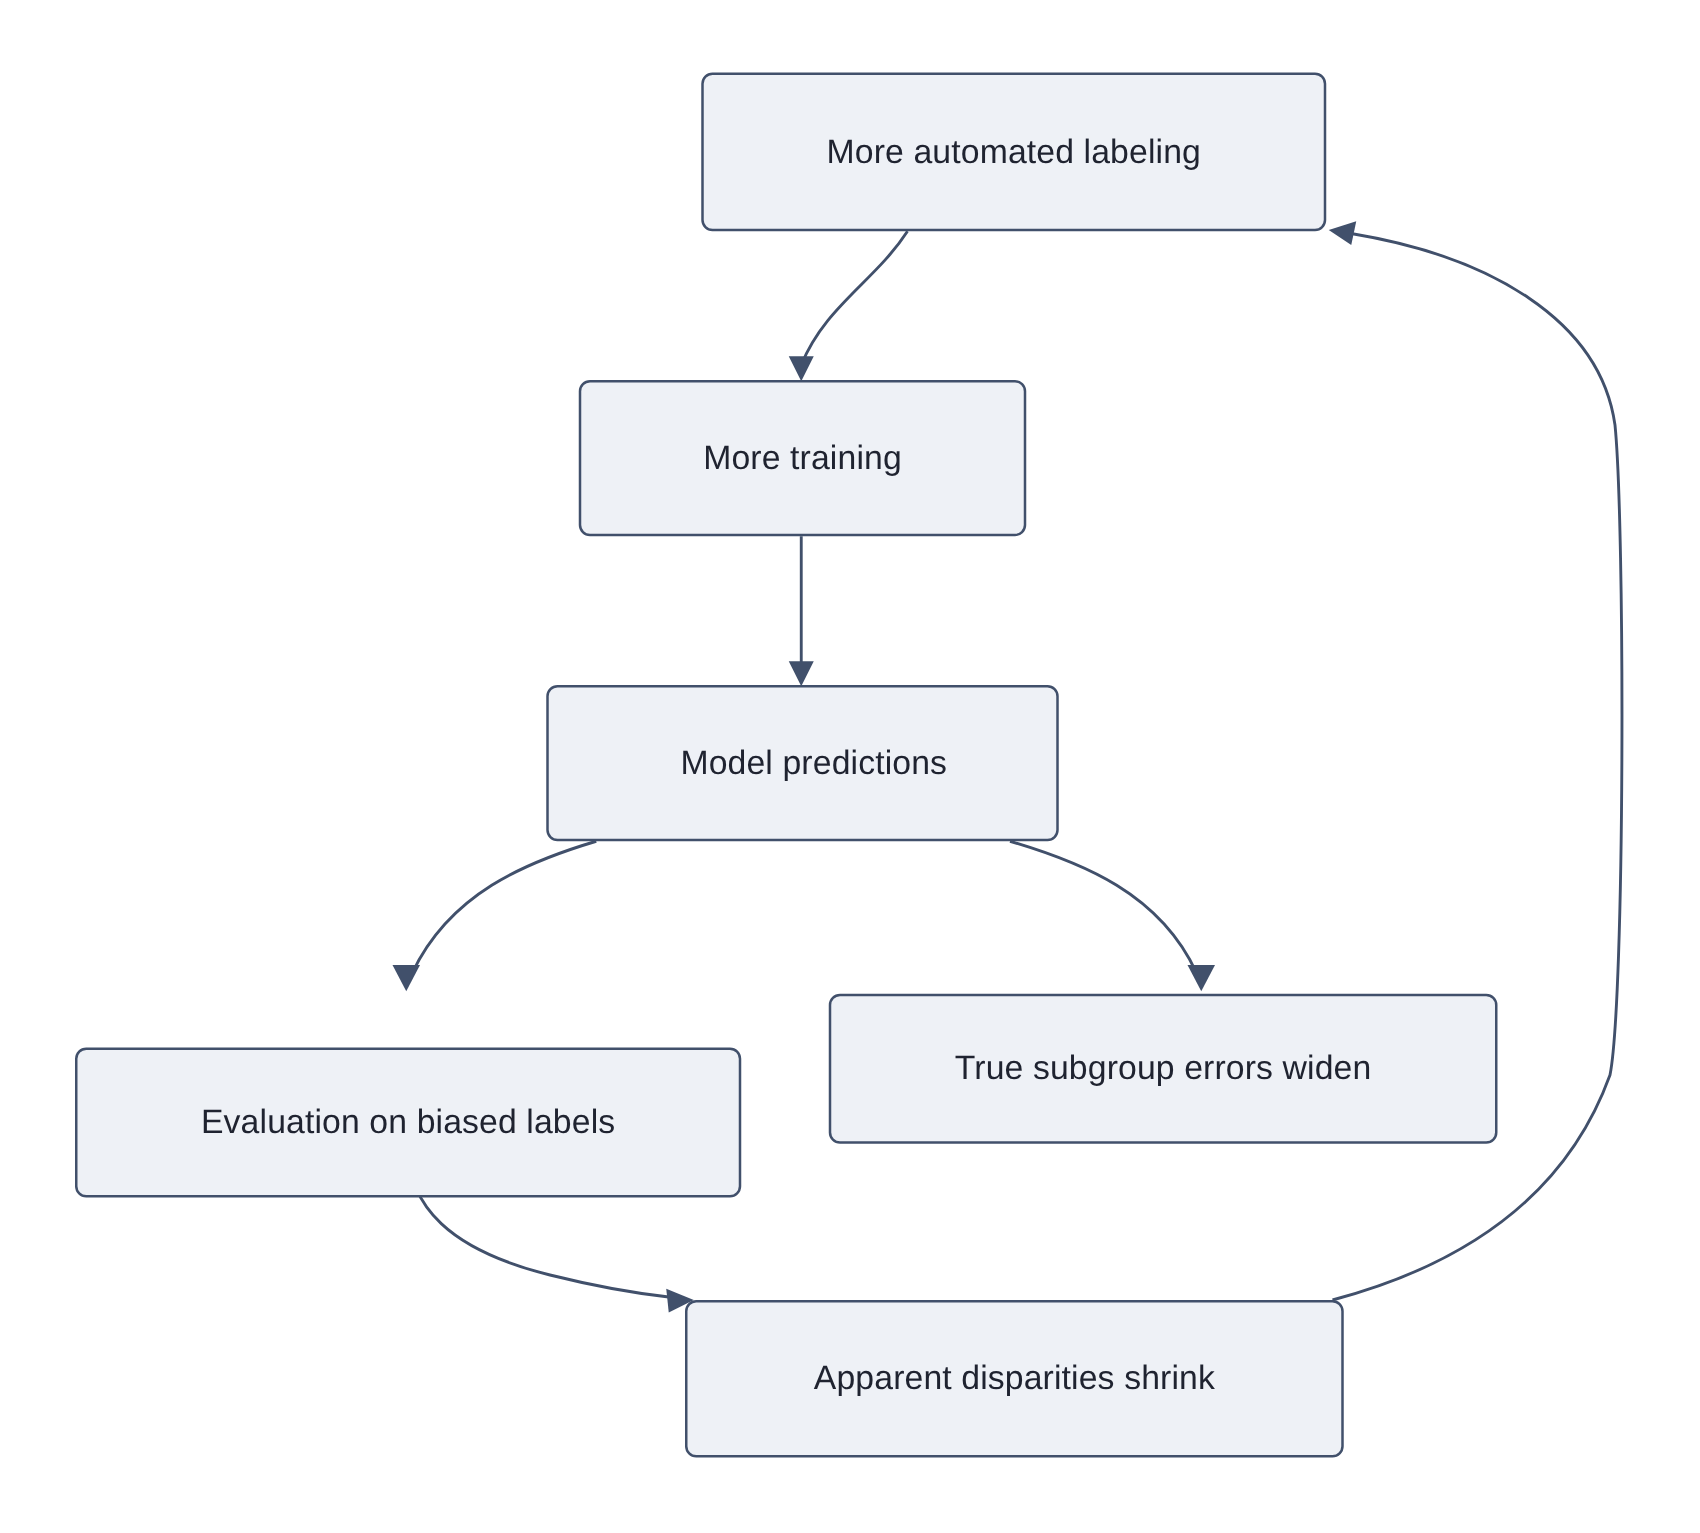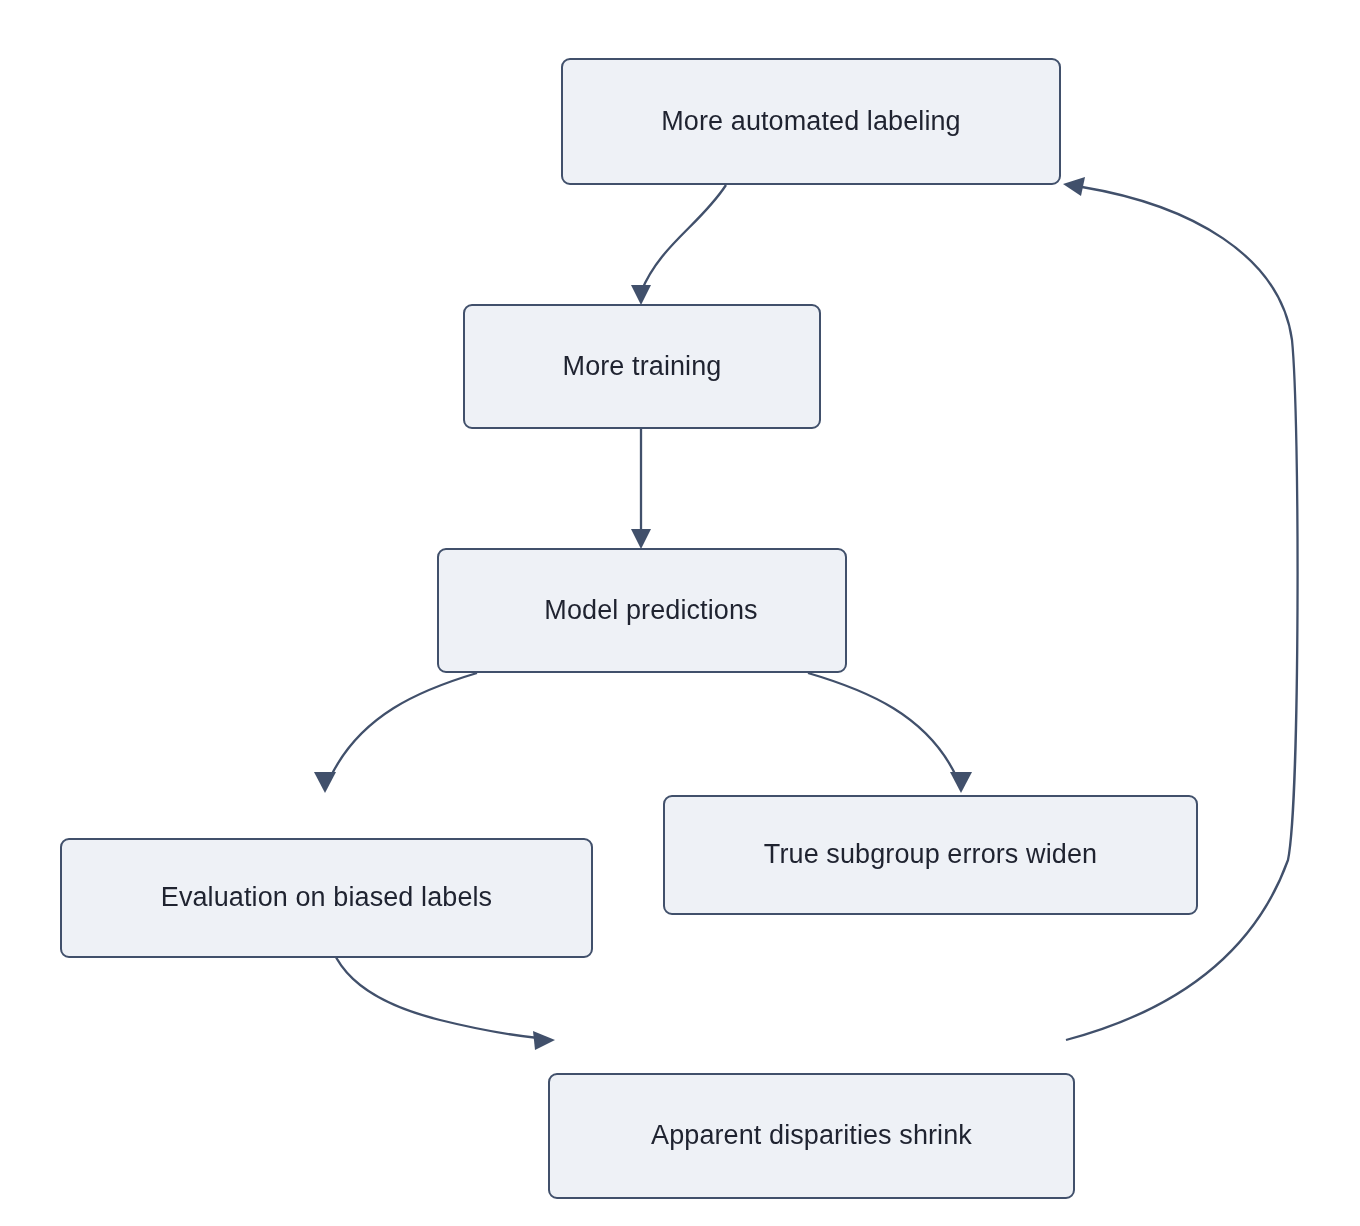--- a/index.html
+++ b/index.html
@@ -111,17 +111,17 @@
   </div>
 
   <div class="node" style="left:60px; top:795px; width:533px; height:120px;margin-top:43px;">
     <span class="node-label">Evaluation on biased labels</span>
   </div>
 
   <div class="node" style="left:663px; top:795px; width:535px; height:120px;">
     <span class="node-label">True subgroup errors widen</span>
   </div>
 
-  <div class="node" style="left:548px; top:1040px; width:527px; height:126px;margin-top:33px;">
+  <div class="node" style="left:548px; top:1040px; width:527px; height:126px;">
     <span class="node-label">Apparent disparities shrink</span>
   </div>
 
 </div>
 
 </body></html>

